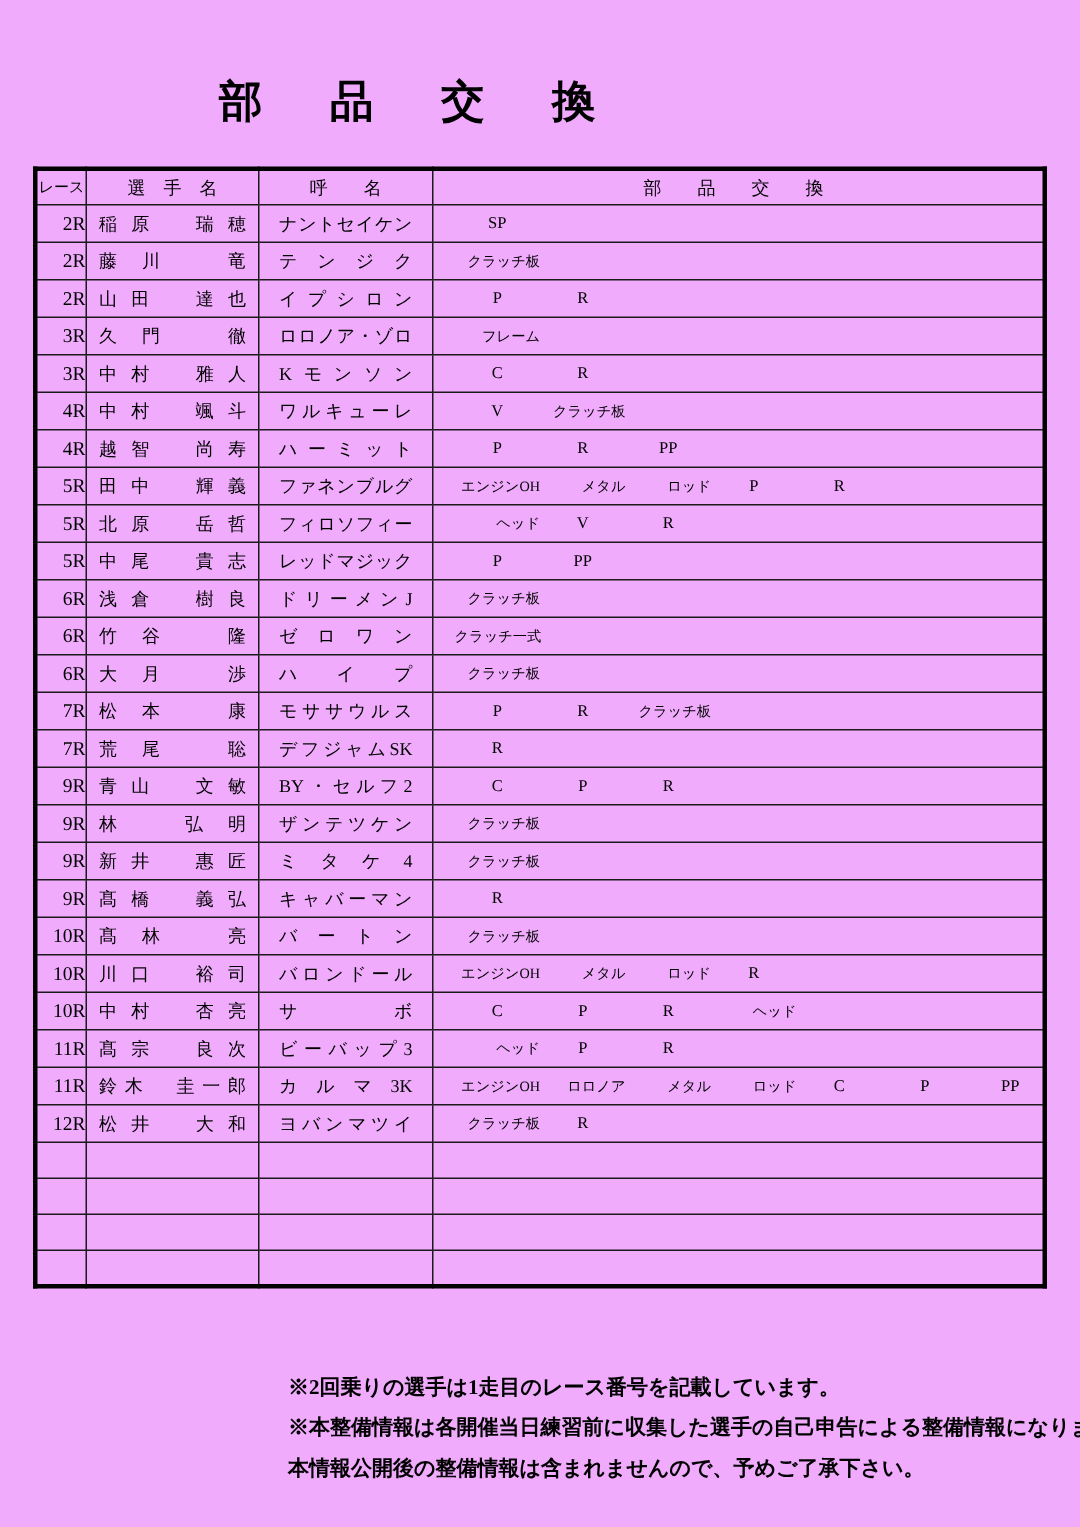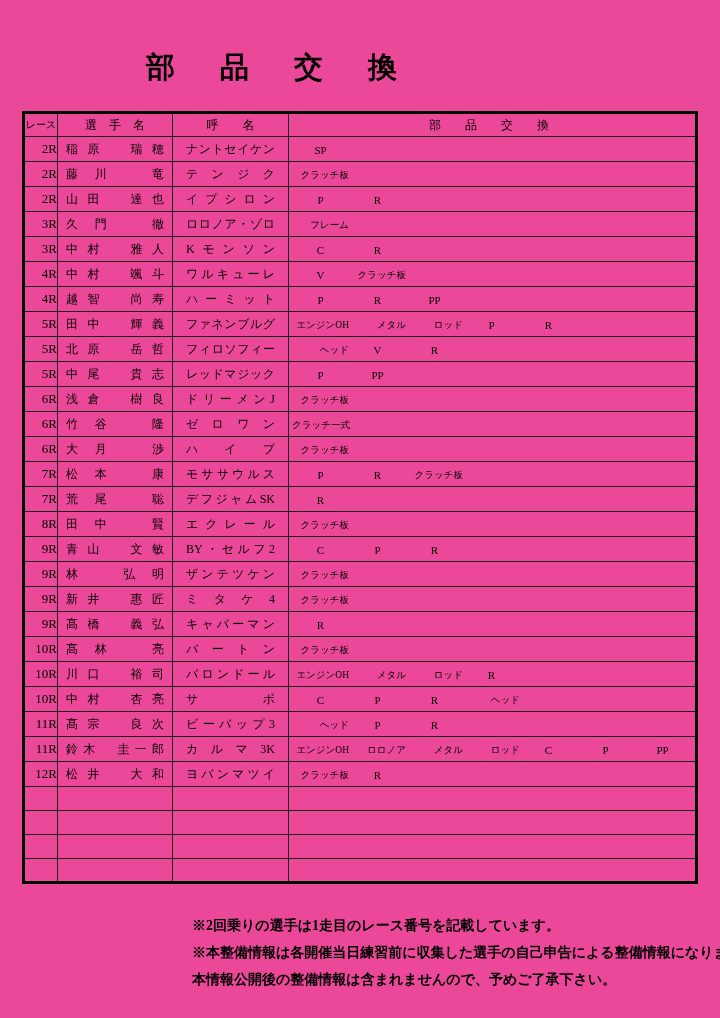--- a/index.html
+++ b/index.html
@@ -1,21 +1,21 @@
 <!DOCTYPE html>
 <html><head>
 <meta charset="utf-8">
 <style>
   * { margin: 0; padding: 0; box-sizing: border-box; }
   html, body { background: #ffffff; }
   .page {
     position: relative;
     width: 720px;
     height: 1018px;
-    background: #ec4899;
+    background: #f0abfc;
     font-family: "Liberation Serif", "DejaVu Serif", serif;
     color: #000;
     overflow: hidden;
   }
   .title {
     position: absolute;
     left: 146px;
     top: 48px;
     font-size: 29px;
     font-weight: bold;
@@ -64,21 +64,21 @@
     vertical-align: middle;
     padding: 0 8px;
     text-align: justify;
     text-align-last: justify;
     text-justify: inter-character;
     white-space: nowrap;
   }
   td.kana { padding: 0 13px; border-right-width: 2px; }
   td.parts {
     vertical-align: middle;
-    padding-left: 3px;
+    padding-left: 14px;
     white-space: nowrap;
   }
   span.part {
     display: inline-block;
     width: 57px;
     text-align: center;
     vertical-align: middle;
   }
   span.part.lat { font-size: 11px; }
   span.part.kat { font-size: 9.5px; text-align: right; }
@@ -200,26 +200,20 @@
           <td class="kana">モササウルス</td>
           <td class="parts"><span class="part lat">P</span><span class="part lat">R</span><span class="part kat">クラッチ板</span></td>
         </tr>
         <tr class="data-row">
           <td class="race">7R</td>
           <td class="name">荒尾　聡</td>
           <td class="kana">デフジャムSK</td>
           <td class="parts"><span class="part lat">R</span></td>
         </tr>
         <tr class="data-row">
-          <td class="race">8R</td>
-          <td class="name">田中　賢</td>
-          <td class="kana">エクレール</td>
-          <td class="parts"><span class="part kat">クラッチ板</span></td>
-        </tr>
-        <tr class="data-row">
           <td class="race">9R</td>
           <td class="name">青山　文敏</td>
           <td class="kana">BY・セルフ2</td>
           <td class="parts"><span class="part lat">C</span><span class="part lat">P</span><span class="part lat">R</span></td>
         </tr>
         <tr class="data-row">
           <td class="race">9R</td>
           <td class="name">林　弘明</td>
           <td class="kana">ザンテツケン</td>
           <td class="parts"><span class="part kat">クラッチ板</span></td>

